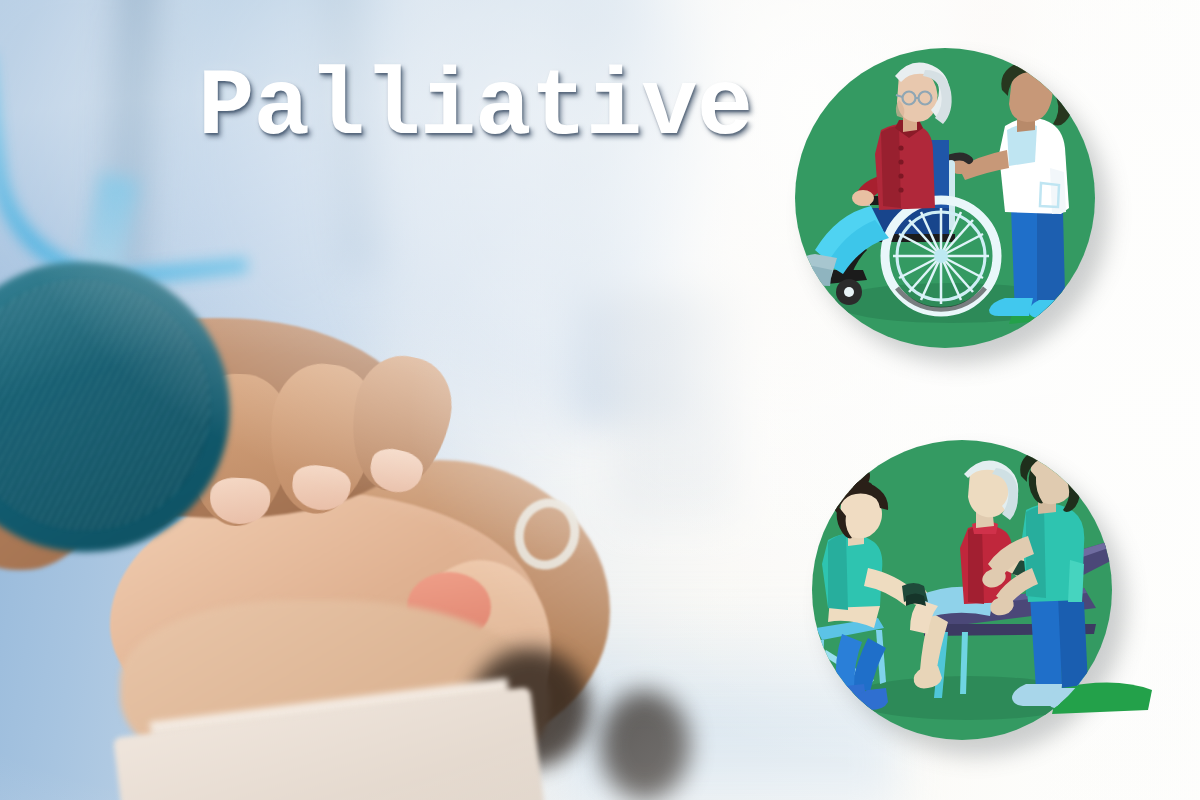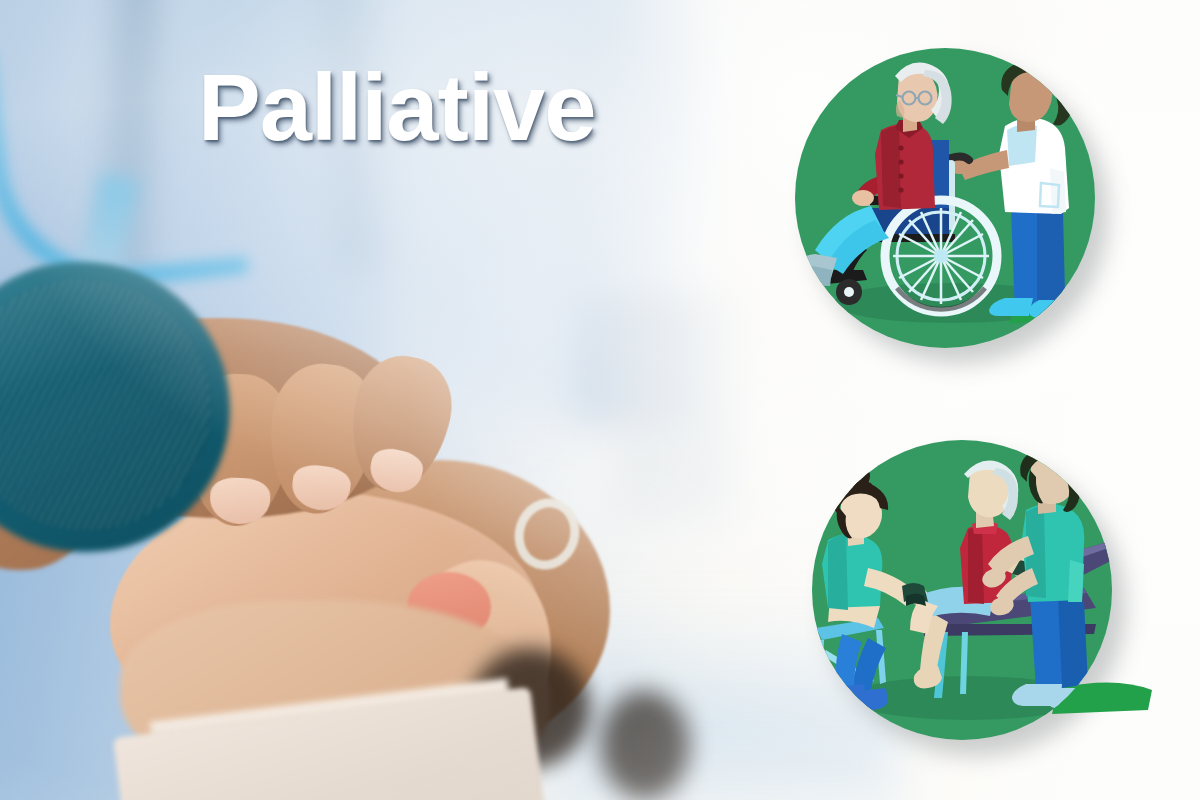--- a/index.html
+++ b/index.html
@@ -2,21 +2,21 @@
 <html><head>
 <meta charset="utf-8">
 <title>Palliative Care</title>
 <style>
   html,body{margin:0;padding:0;}
   body{
     width:1200px;height:800px;overflow:hidden;
     font-family:"Liberation Sans","DejaVu Sans",sans-serif;
     background:#ffffff;
   }
-  .stage{position:relative;width:1200px;height:800px;overflow:hidden;}
+  .stage{position:relative;width:1200px;height:800px;overflow:hidden;font-family:Liberation Mono, monospace;}
 
   
   .photo{position:absolute;inset:0;overflow:hidden;}
 
   
   .bg-base{
     position:absolute;inset:0;
     background:
       linear-gradient(100deg,
         #8fb4d8 0%, #a7c4e0 14%, #bfd3e6 26%,

